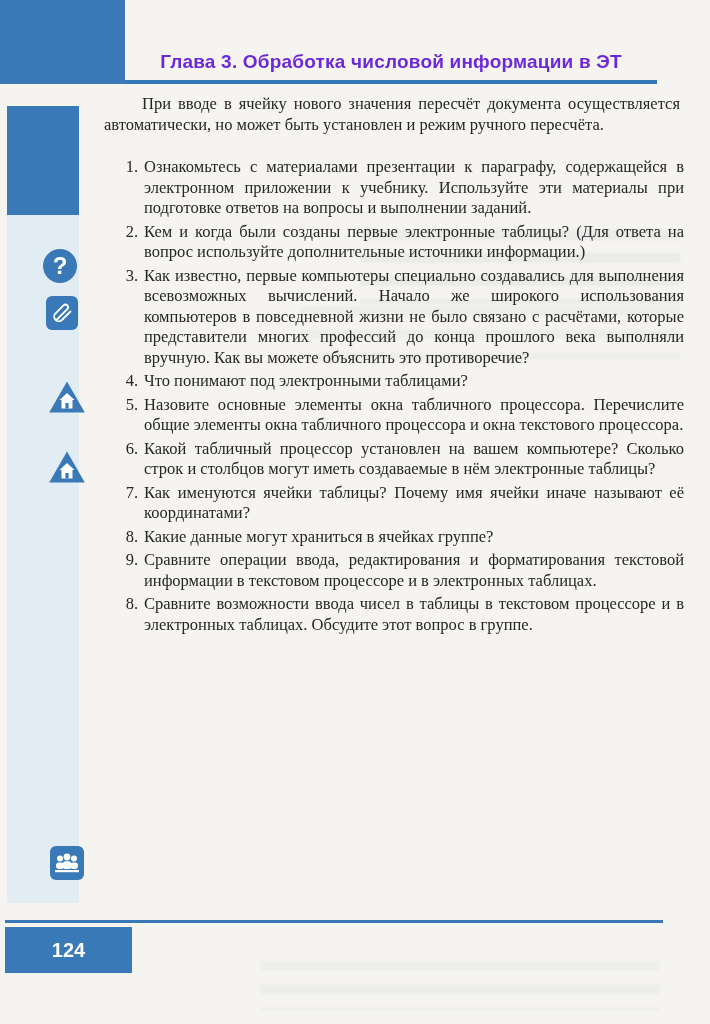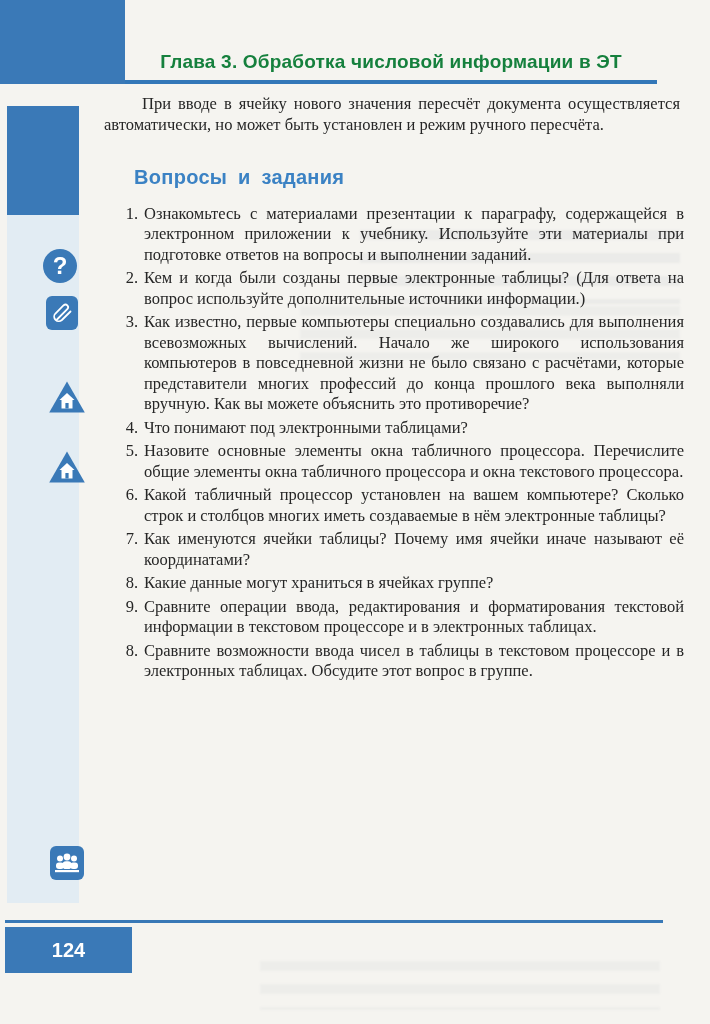--- a/index.html
+++ b/index.html
@@ -11,21 +11,21 @@
   }
   
   .corner-block{position:absolute;left:0;top:0;width:125px;height:84px;background:#3a79b7;}
   .chapter-band{
     position:absolute;left:125px;top:0;width:532px;height:80px;
     border-bottom:4px solid #3377b8;
     display:flex;align-items:flex-end;justify-content:center;
   }
   .chapter-title{
     font-family:"Liberation Sans","DejaVu Sans",sans-serif;
-    font-weight:bold;font-size:19px;color:#15803d;
+    font-weight:bold;font-size:19px;color:#6d28d9;
     padding-bottom:7px;white-space:nowrap;letter-spacing:.2px;
   }
   
   .left-square{position:absolute;left:7px;top:106px;width:72px;height:109px;background:#3a79b7;}
   .left-strip{position:absolute;left:7px;top:215px;width:72px;height:688px;background:#e2ecf3;}
   
   .m-icon{position:absolute;}
   .icon-question{
     left:43px;top:249px;width:34px;height:34px;border-radius:50%;
     background:#3a79b7;color:#fff;display:flex;align-items:center;justify-content:center;
@@ -110,21 +110,20 @@
   <rect x="12.4" y="15.2" width="9.2" height="7.8" rx="3.6" fill="#ffffff"></rect>
   <rect x="5" y="24" width="24" height="2.2" fill="#ffffff"></rect>
 </svg>
 
 <div class="bleed bleed-1"></div>
 <div class="bleed bleed-2"></div>
 <div class="bleed bleed-3"></div>
 
 <div class="content">
   <p>При вводе в ячейку нового значения пересчёт документа осуществляется автоматически, но может быть установлен и режим ручного пересчёта.</p>
-  <div class="section-title">Вопросы и задания</div>
   <ol class="questions" id="questions-list">
       <li>
         <span class="q-num">1.</span>
         <span class="q-text">Ознакомьтесь с материалами презентации к параграфу, содержащейся в электронном приложении к учебнику. Используйте эти материалы при подготовке ответов на вопросы и выполнении заданий.</span>
       </li>
       <li>
         <span class="q-num">2.</span>
         <span class="q-text">Кем и когда были созданы первые электронные таблицы? (Для ответа на вопрос используйте дополнительные источники информации.)</span>
       </li>
       <li>
@@ -134,21 +133,21 @@
       <li>
         <span class="q-num">4.</span>
         <span class="q-text">Что понимают под электронными таблицами?</span>
       </li>
       <li>
         <span class="q-num">5.</span>
         <span class="q-text">Назовите основные элементы окна табличного процессора. Перечислите общие элементы окна табличного процессора и окна текстового процессора.</span>
       </li>
       <li>
         <span class="q-num">6.</span>
-        <span class="q-text">Какой табличный процессор установлен на вашем компьютере? Сколько строк и столбцов многих иметь создаваемые в нём электронные таблицы?</span>
+        <span class="q-text">Какой табличный процессор установлен на вашем компьютере? Сколько строк и столбцов могут иметь создаваемые в нём электронные таблицы?</span>
       </li>
       <li>
         <span class="q-num">7.</span>
         <span class="q-text">Как именуются ячейки таблицы? Почему имя ячейки иначе называют её координатами?</span>
       </li>
       <li>
         <span class="q-num">8.</span>
         <span class="q-text">Какие данные могут храниться в ячейках группе?</span>
       </li>
       <li>

